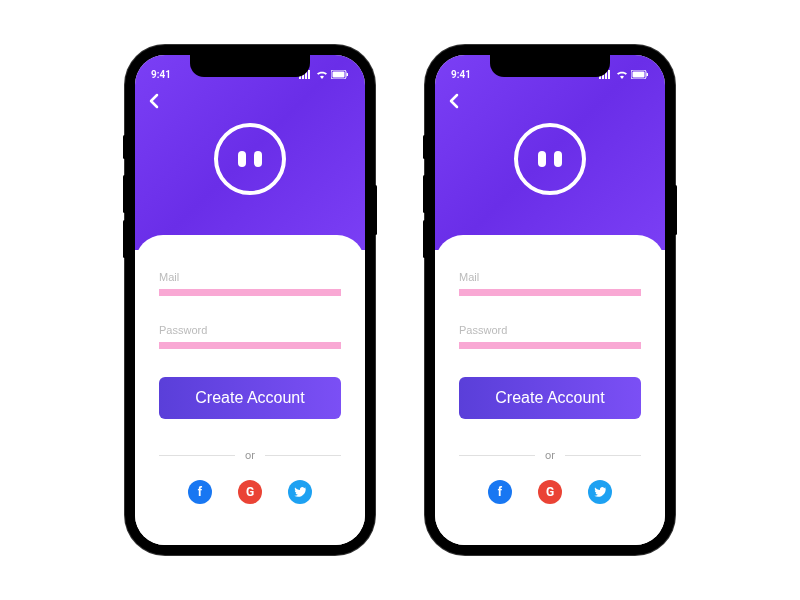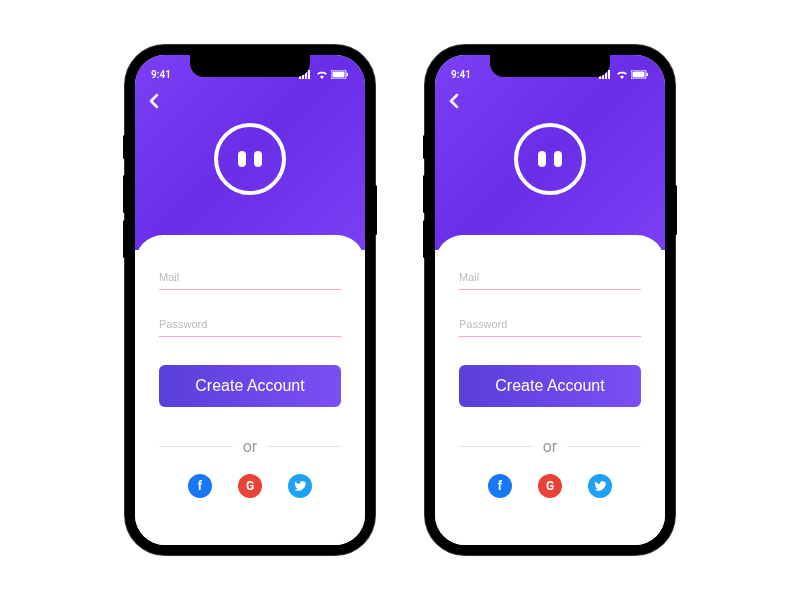--- a/index.html
+++ b/index.html
@@ -98,21 +98,21 @@
       background: #fff;
       border-radius: 28px 28px 0 0;
       padding: 30px 24px 0;
     }
     .input-group {
       margin-bottom: 22px;
     }
     .input {
       width: 100%;
       border: none;
-      border-bottom: 1px solid #f9a8d4;
+      border-bottom: 7px solid #f9a8d4;
       padding: 6px 0;
       font-size: 11px;
       color: #333;
       outline: none;
       background: transparent;
     }
     .input::placeholder {
       color: #bbb;
     }
     .create-btn {
@@ -133,21 +133,21 @@
       margin: 30px 0 18px;
       gap: 10px;
     }
     .divider-line {
       flex: 1;
       height: 1px;
       background: #e0e0e0;
     }
     .divider-text {
       color: #999;
-      font-size: 16px;
+      font-size: 11px;
     }
     .social-row {
       display: flex;
       justify-content: center;
       gap: 26px;
     }
     .social-btn {
       width: 24px;
       height: 24px;
       border-radius: 50%;

